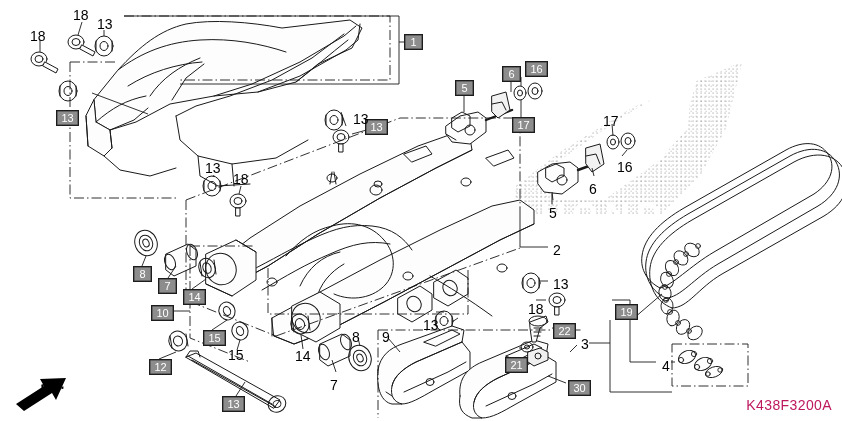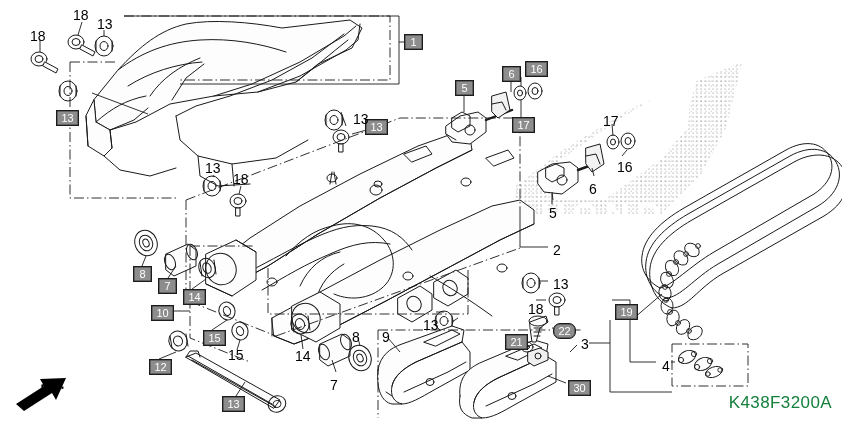--- a/index.html
+++ b/index.html
@@ -12,22 +12,22 @@
   .chip{position:absolute;background:#8d8d8d;border:1px solid #1c1c1c;
         color:#fff;font-size:11px;line-height:14px;text-align:center;
         width:19px;height:16px;box-sizing:border-box;
         font-family:"Liberation Sans",sans-serif;letter-spacing:0;
         box-shadow:0 0 0 0.5px #3a3a3a inset;}
   .chip.wide{width:23px;}
   
   .num{position:absolute;font-size:14px;line-height:14px;color:#000;
        font-family:"Liberation Sans",sans-serif;}
   
-  .partno{position:absolute;right:10px;bottom:8px;font-size:17px;
-          letter-spacing:.4px;color:#15803d;}
+  .partno{position:absolute;right:10px;bottom:8px;font-size:14px;
+          letter-spacing:.4px;color:#be185d;}
   .frlabel{position:absolute;font-size:15px;font-weight:bold;font-style:italic;
            color:#000;transform:rotate(-18deg);transform-origin:left top;}
 </style>
 </head>
 <body>
 
 <div id="stage">
 
   <svg class="layer" viewBox="0 0 842 421">
     <defs>
@@ -465,22 +465,22 @@
       <div class="chip wide" style="left: 365px; top: 119px;">13</div>
       <div class="chip wide" style="left: 56px; top: 110px;">13</div>
       <div class="chip" style="left: 133px; top: 266px;">8</div>
       <div class="chip" style="left: 158px; top: 278px;">7</div>
       <div class="chip wide" style="left: 183px; top: 289px;">14</div>
       <div class="chip wide" style="left: 151px; top: 305px;">10</div>
       <div class="chip wide" style="left: 203px; top: 330px;">15</div>
       <div class="chip wide" style="left: 149px; top: 359px;">12</div>
       <div class="chip wide" style="left: 222px; top: 396px;">13</div>
       <div class="chip wide" style="left: 615px; top: 304px;">19</div>
-      <div class="chip wide" style="left: 553px; top: 323px; border-radius: 7px;">22</div>
-      <div class="chip wide" style="left: 505px; top: 334px;">21</div>
+      <div class="chip wide" style="left: 553px; top: 323px;">22</div>
+      <div class="chip wide" style="left: 505px; top: 357px;">21</div>
       <div class="chip wide" style="left: 568px; top: 380px;">30</div>
     </div>
   <div id="nums">
       <div class="num" style="left: 30px; top: 29px;">18</div>
       <div class="num" style="left: 73px; top: 8px;">18</div>
       <div class="num" style="left: 97px; top: 17px;">13</div>
       <div class="num" style="left: 353px; top: 112px;">13</div>
       <div class="num" style="left: 205px; top: 161px;">13</div>
       <div class="num" style="left: 233px; top: 172px;">18</div>
       <div class="num" style="left: 603px; top: 114px;">17</div>

